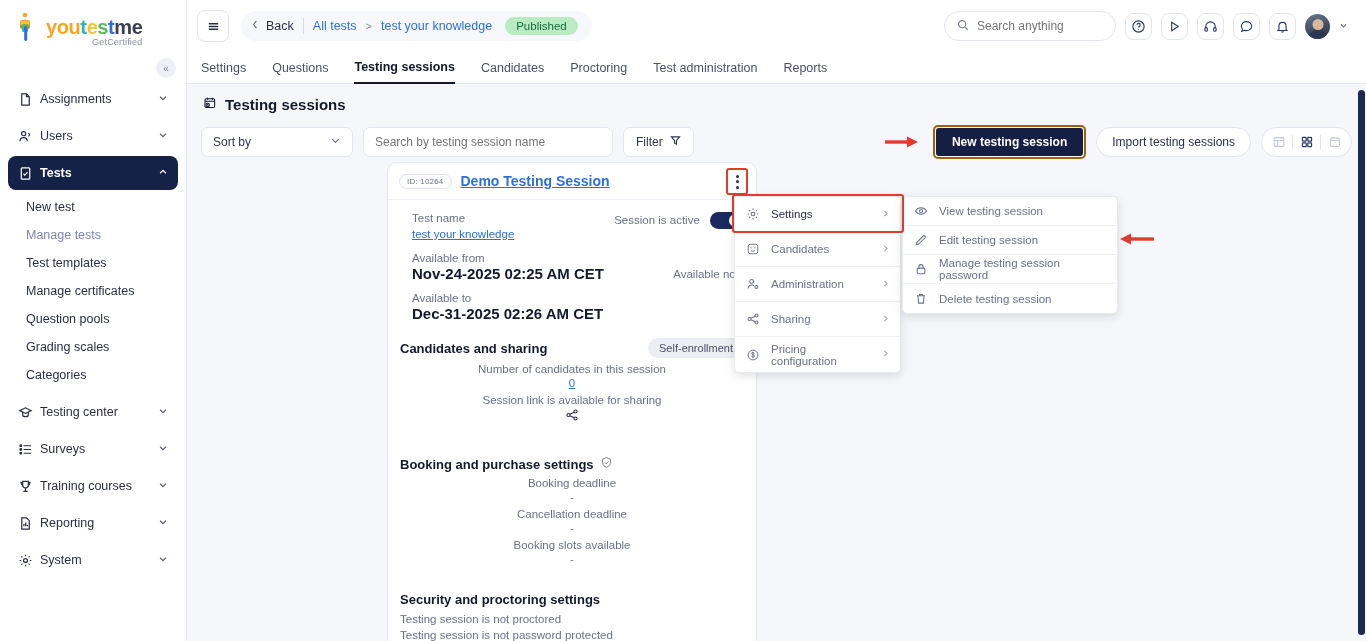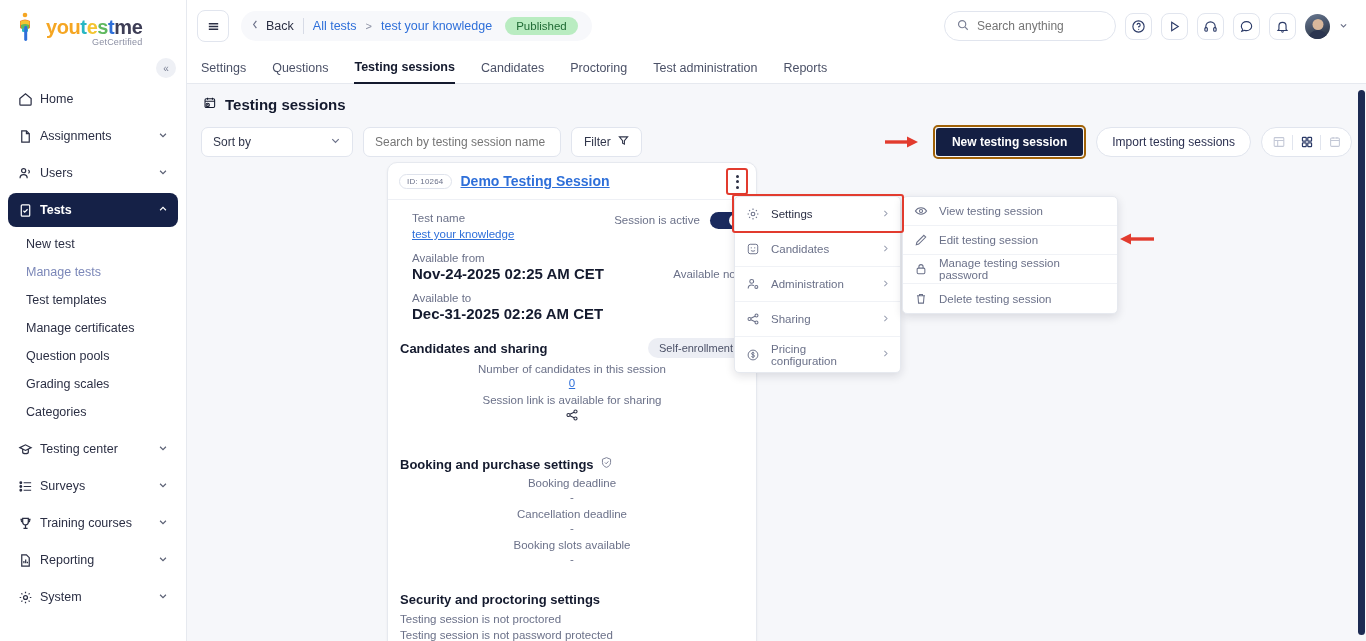--- a/index.html
+++ b/index.html
@@ -117,21 +117,21 @@
   .page-title { display:flex; align-items:center; gap: 8px; font-size: 15px;
                 font-weight: bold; color:#141a2e; margin: 2px 0 12px 2px; }
 
   .toolbar { display: flex; align-items: center; gap: 10px; }
   .sortby {
     width: 152px; height: 30px; background: #fff; border: 1px solid #e1e5ee; border-radius: 7px;
     display: flex; align-items: center; justify-content: space-between; padding: 0 11px;
     font-size: 12px; color: #31364b; cursor: pointer;
   }
   .search-session {
-    width: 198px; height: 30px; background: #fff; border: 1px solid #e1e5ee; border-radius: 7px;
+    width: 250px; height: 30px; background: #fff; border: 1px solid #e1e5ee; border-radius: 7px;
     display: flex; align-items: center; padding: 0 11px;
   }
   .search-session input { border:none; outline:none; font-size:12px; color:#8b90a3; width:100%;
                           font-family:"Liberation Sans",sans-serif; background:transparent;}
   .filter-btn {
     height: 30px; background: #fff; border: 1px solid #e1e5ee; border-radius: 7px;
     display: flex; align-items: center; gap: 7px; padding: 0 12px;
     font-size: 12px; color: #31364b; cursor: pointer;
   }
 
@@ -258,28 +258,20 @@
         <div class="logo-text">
           <div class="logo-title"><span class="lg-y">you</span><span class="lg-t">t</span><span class="lg-e">e</span><span class="lg-s">s</span><span class="lg-t2">t</span><span class="lg-m">me</span></div>
           <div class="logo-sub">GetCertified</div>
         </div>
       </div>
     </div>
     <button class="collapse-btn">«</button>
 
     <nav class="nav">
 
-      <div class="nav-item">
-        <span class="ico">
-          <svg width="15" height="15" viewBox="0 0 16 16" fill="none" stroke="currentColor" stroke-width="1.3">
-              <path d="M2 7l6-5 6 5v6a1 1 0 0 1-1 1H3a1 1 0 0 1-1-1z"></path>
-            </svg>
-        </span>
-        <span class="lbl">Home</span>
-      </div>
 
       <div class="nav-item">
         <span class="ico">
           <svg width="15" height="15" viewBox="0 0 16 16" fill="none" stroke="currentColor" stroke-width="1.3">
               <path d="M4 2h5l3 3v9H4z"></path>
               <path d="M9 2v3h3"></path>
             </svg>
         </span>
         <span class="lbl">Assignments</span>
         <span class="chev">

